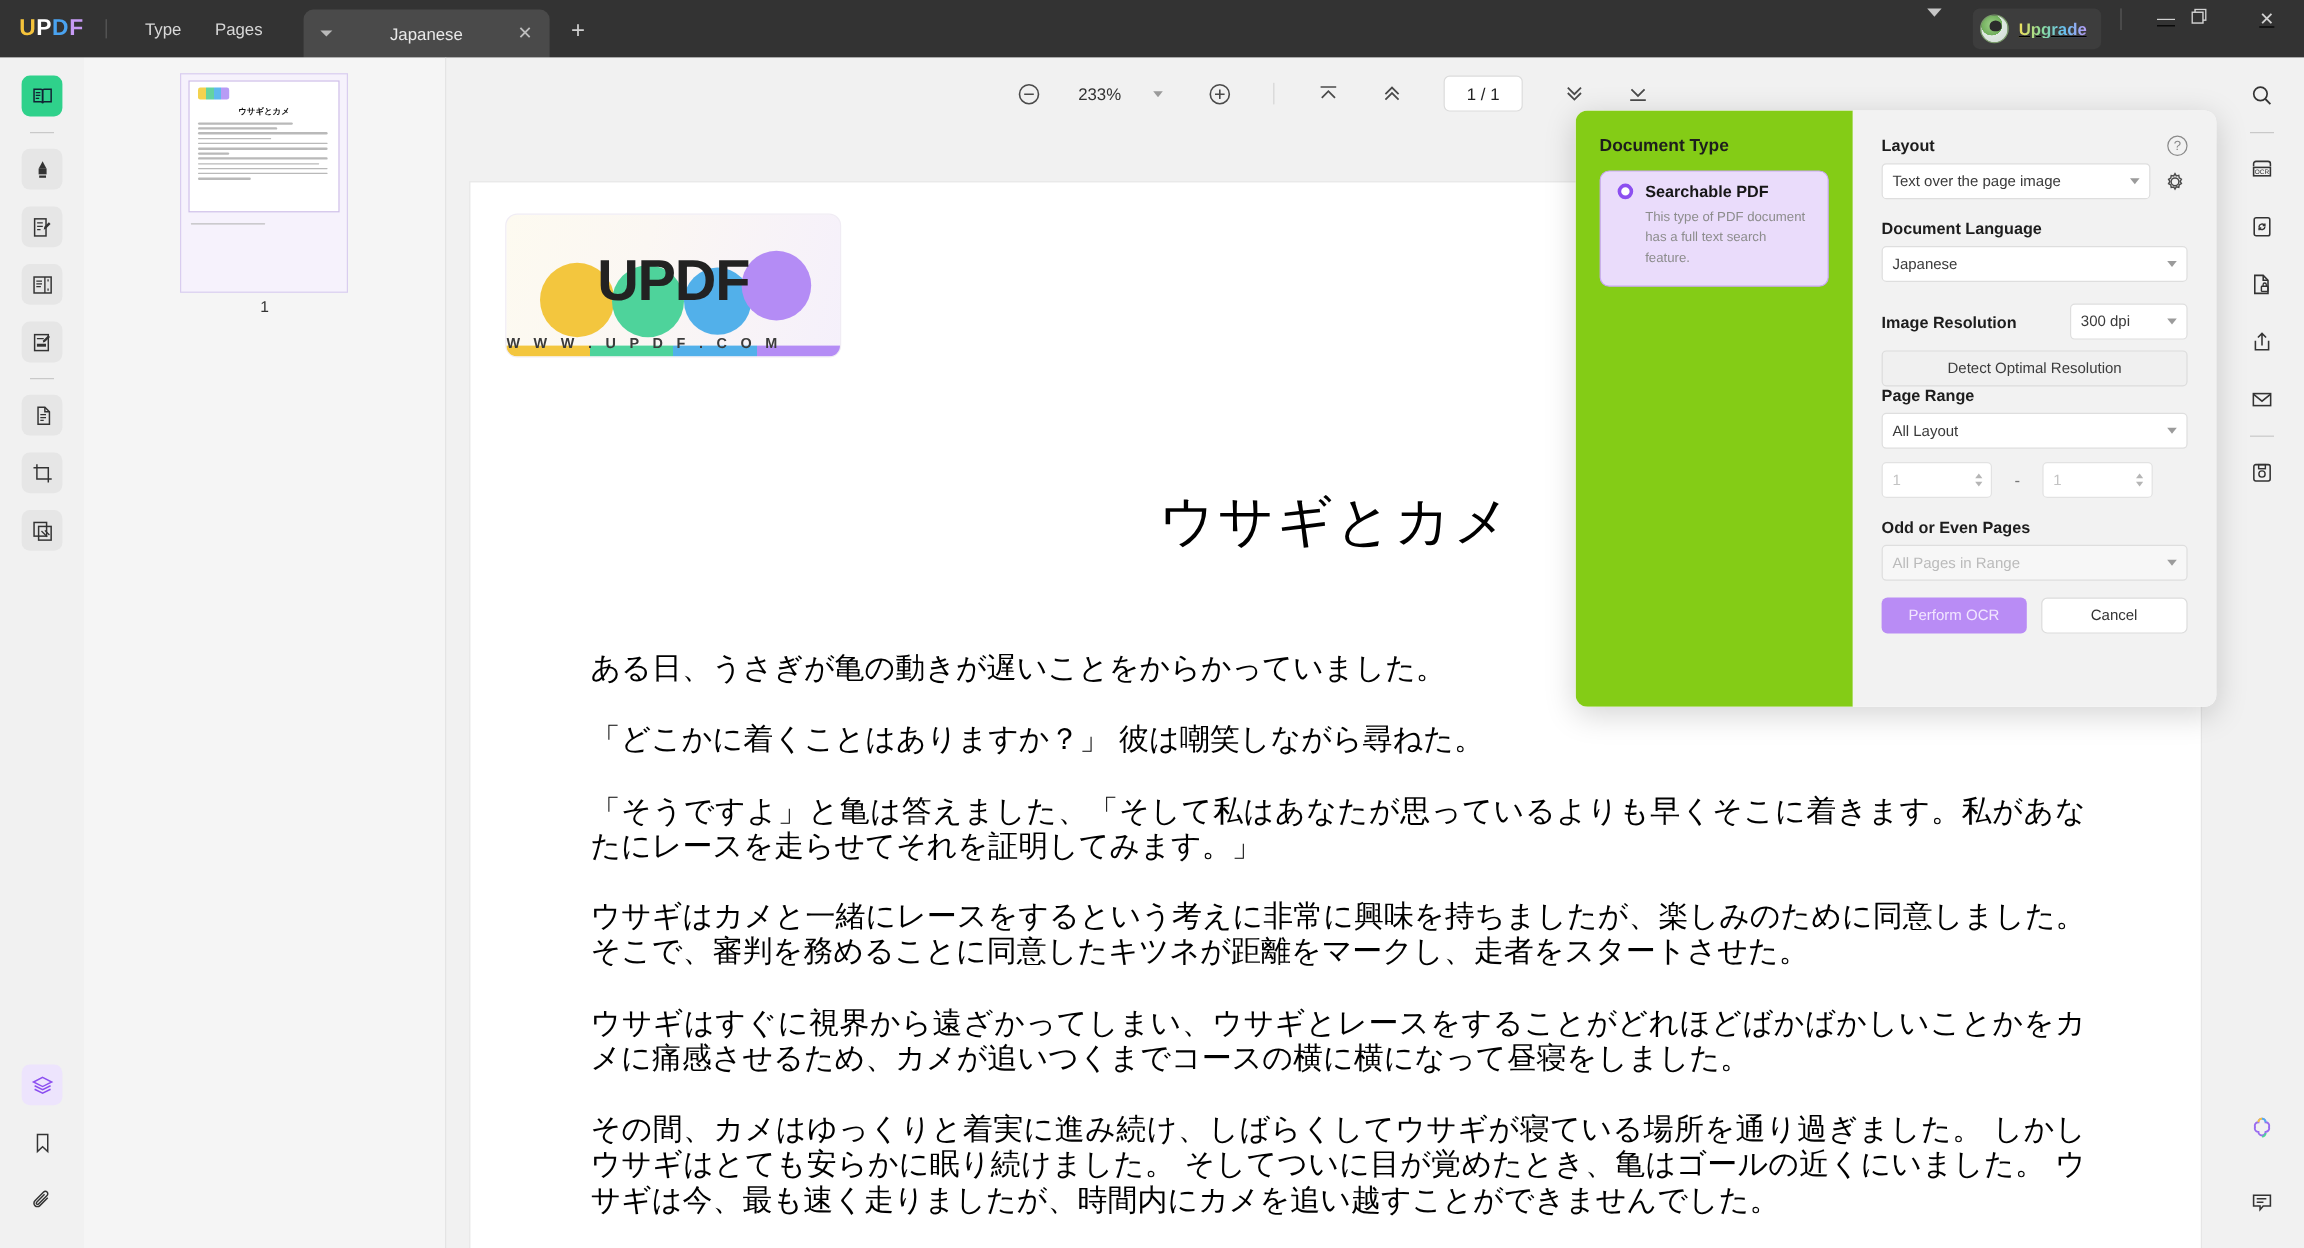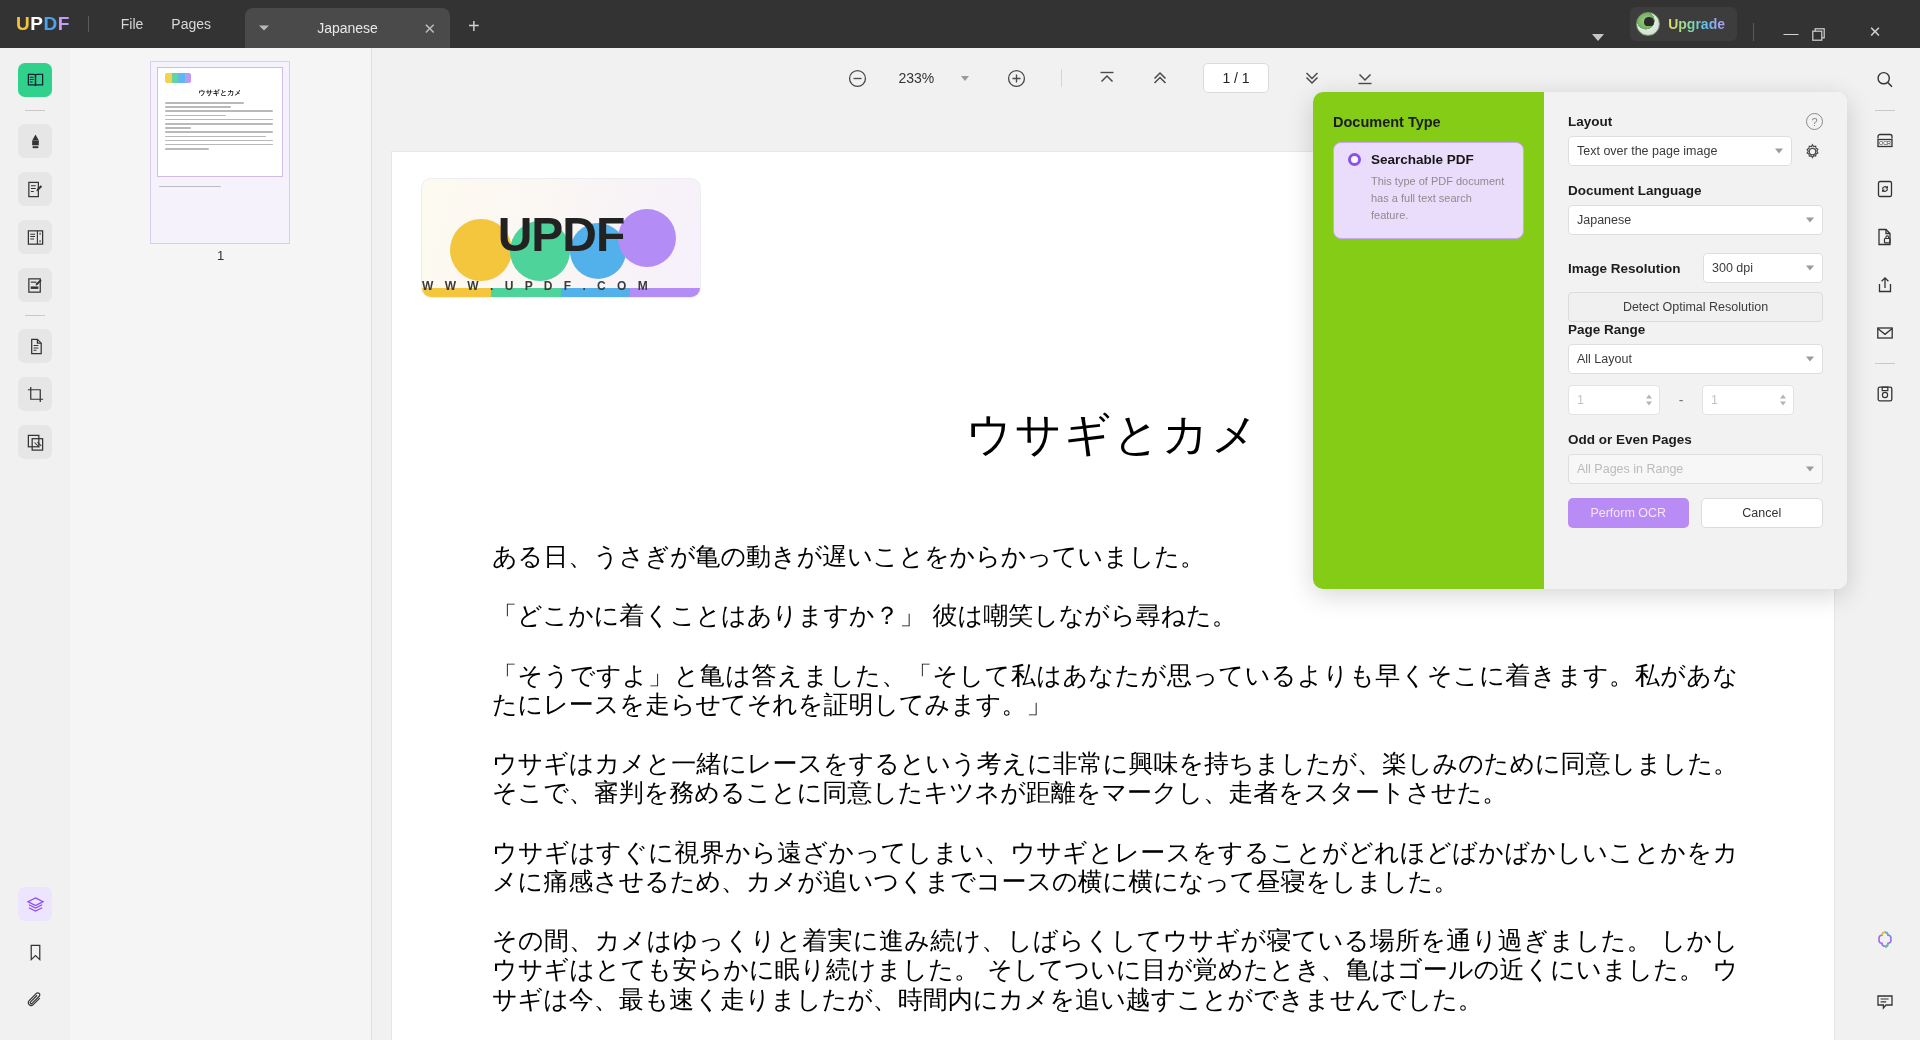--- a/index.html
+++ b/index.html
@@ -39,21 +39,21 @@
     position:absolute; left:14px; top:50%; transform:translateY(-50%);
     width:0;height:0;border-left:5px solid transparent;border-right:5px solid transparent;
     border-top:5px solid #b9b9b9;
   }
   .tab .tab-close {
     position:absolute; right:14px; top:50%; transform:translateY(-50%);
     color:#bdbdbd; font-size:15px; line-height:1;
   }
   .newtab { color:#cfcfcf; font-size:20px; margin-left:18px; margin-bottom:10px; }
 
-  .tb-right { margin-left:auto; display:flex; align-items:flex-end; padding-right:24px; }
+  .tb-right { margin-left:auto; display:flex; align-items:flex-start; padding-right:10px;text-decoration:underline; }
   .chev-down {
     width:0;height:0;border-left:6px solid transparent;border-right:6px solid transparent;
     border-top:7px solid #c6c6c6; margin-right:26px;
   }
   .upgrade {
     display:flex; align-items:center; gap:8px; background:#3d3d3d;
     border-radius:6px; padding:5px 12px 5px 6px;
   }
   .avatar {
     width:24px;height:24px;border-radius:50%;
@@ -240,21 +240,21 @@
 <body>
 
 <div class="titlebar">
   <div class="logo">
     <span>U</span>
       <span>P</span>
       <span>D</span>
       <span>F</span>
   </div>
   <div class="tb-sep"></div>
-  <div class="menu-item">File</div>
+  <div class="menu-item">Type</div>
   <div class="menu-item">Pages</div>
 
   <div class="tabs">
     <div class="tab">
       <div class="caret"></div>
       <span>Japanese</span>
       <div class="tab-close">✕</div>
     </div>
     <div class="newtab">+</div>
   </div>
@@ -558,21 +558,21 @@
       </div>
 
       <div class="lbl" style="margin-top:17px">Document Language</div>
       <div class="select">
         <span>Japanese</span>
         <span class="sc"></span>
       </div>
 
       <div class="row" style="margin-top:18px">
         <div class="lbl" style="margin:0;flex:1">Image Resolution</div>
-        <div class="select" style="flex:none;width:120px">
+        <div class="select" style="flex:none;width:98px">
           <span>300 dpi</span>
           <span class="sc"></span>
         </div>
       </div>
       <div class="btn-wide">Detect Optimal Resolution</div>
 
       <div class="lbl" style="">Page Range</div>
       <div class="select">
         <span>All Layout</span>
         <span class="sc"></span>

